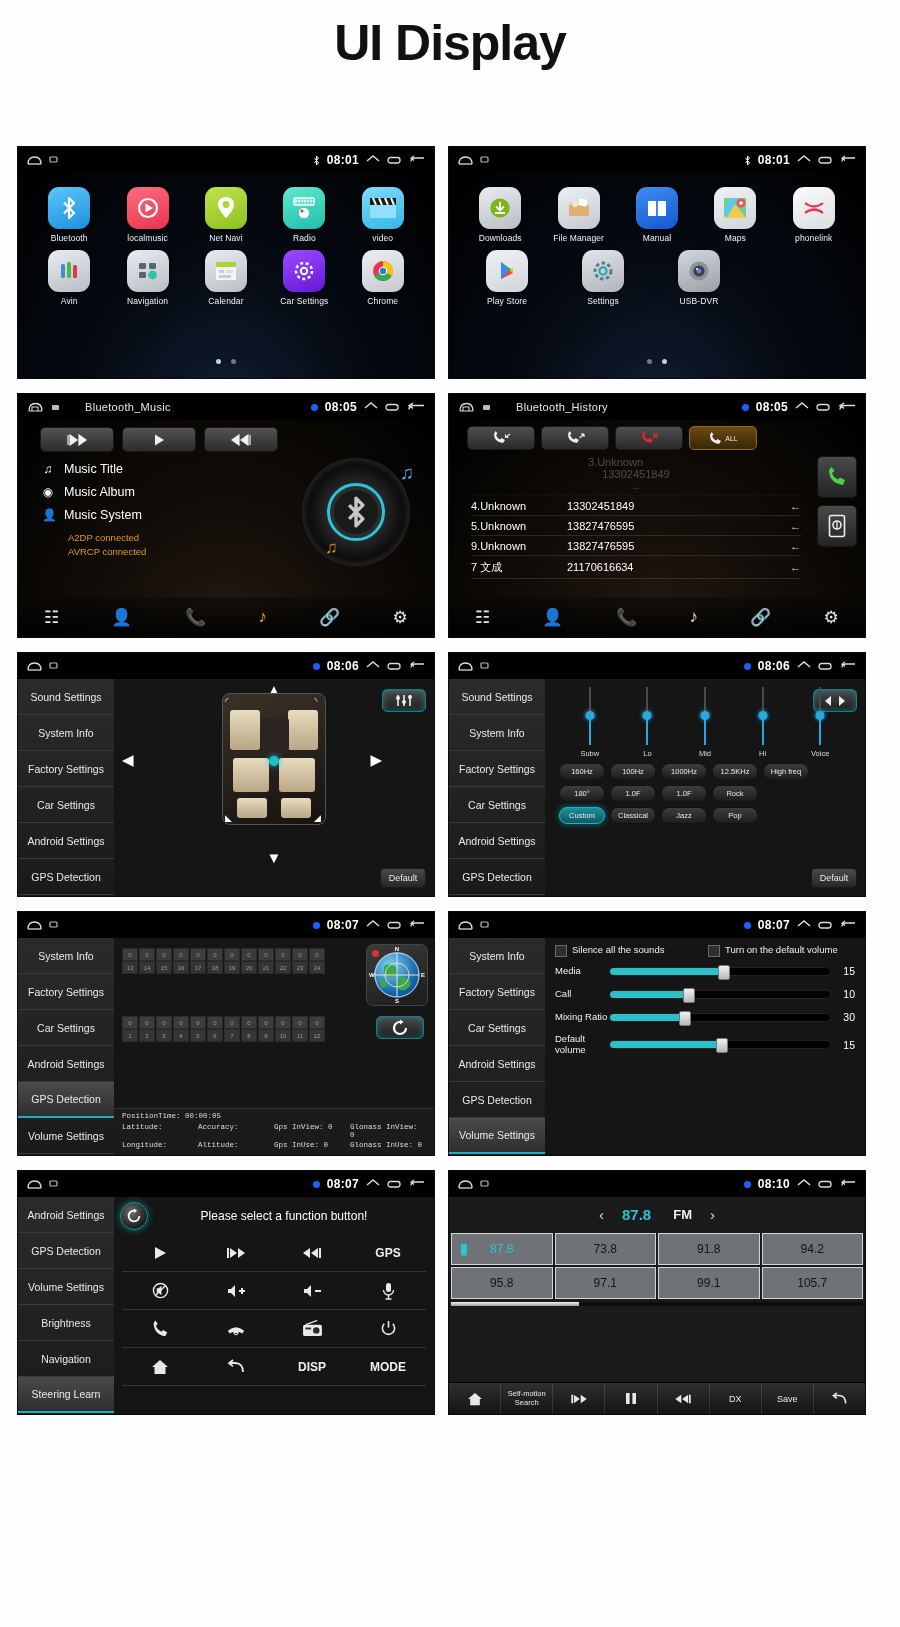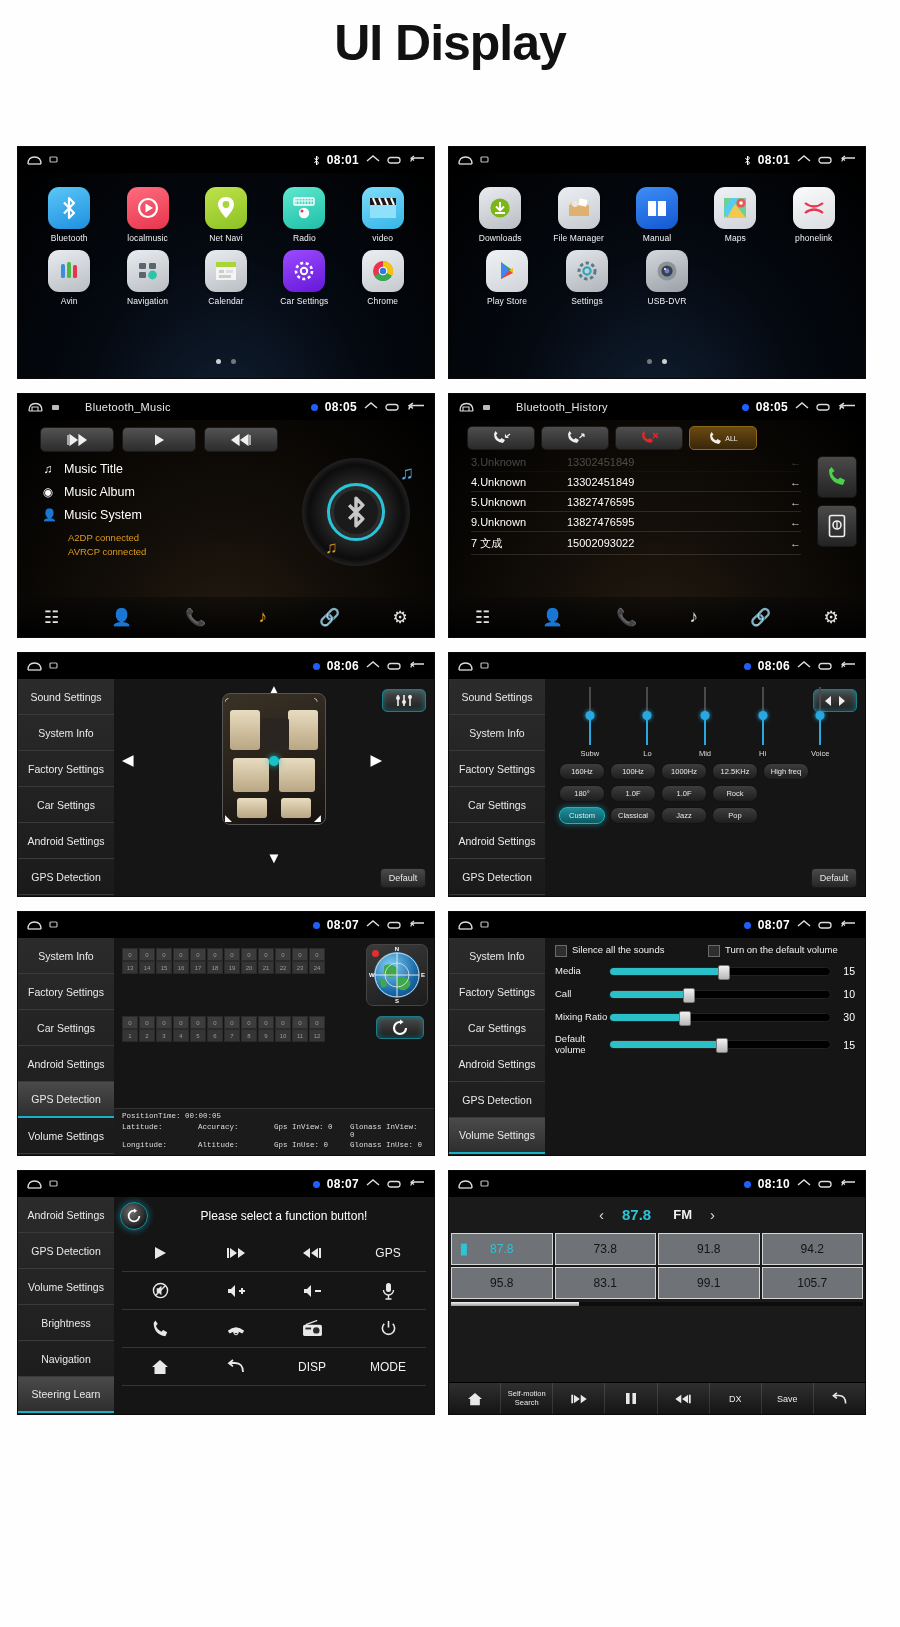--- a/index.html
+++ b/index.html
@@ -129,21 +129,21 @@
     color:#eee; font-size: 12px;
   }
   .hist-tab.sel { background: linear-gradient(180deg,#6a4a12,#3a2608); border-color:#8a6a1a; }
   .hist-tab .allmark { font-size: 7px; margin-left:1px; }
   .hist-list { padding: 2px 64px 0 22px; }
   .hist-row {
     display:flex; align-items:center;
     border-bottom: 1px solid rgba(255,255,255,.12);
     padding: 3.5px 0; color:#fff; font-size: 11px;
   }
-  .hist-row.fade { opacity:.25; }
+  .hist-row.fade { opacity:.25;flex-direction:column; }
   .hist-row .nm { width: 96px; }
   .hist-row .num { flex:1; text-align:left; }
   .hist-row .ar { color:#ddd; font-size: 11px; }
   .side-btns { position:absolute; right: 8px; top: 36px; display:flex; flex-direction:column; gap:7px; }
   .side-btn {
     width: 40px; height: 42px; border-radius: 5px;
     background: linear-gradient(180deg,#4a4a4a,#232323);
     border:1px solid #151515;
     display:flex; align-items:center; justify-content:center;
   }
@@ -274,21 +274,21 @@
     display:flex;align-items:center;justify-content:center; color:#fff; font-size:14px;
   }
   .sl-head .t { color:#fff; font-size: 12px; flex:1; text-align:center; padding-right:24px;}
   .sl-grid { padding: 4px 8px 0 8px; }
   .sl-r { display:flex; }
   .sl-c {
     flex:1; height: 38px; display:flex; align-items:center; justify-content:center;
     color:#f0f0f0; font-size: 17px;
     border-bottom: 1px solid rgba(255,255,255,.14);
   }
-  .sl-c.txt { font-size: 12px; font-weight:normal; }
+  .sl-c.txt { font-size: 12px; font-weight:bold; }
 
   
   .rad-main { height: calc(100% - 26px); background:#1a1a1a; position:relative; display:flex; flex-direction:column;}
   .rad-freq { display:flex; align-items:center; justify-content:center; gap:18px; padding: 9px 0 10px 0; }
   .rad-freq .ar { color:#ddd; font-size: 15px; }
   .rad-freq .fq { color:#2cc5d6; font-size: 15px; font-weight:bold; }
   .rad-freq .bd { color:#f0f0f0; font-size: 13px; font-weight:bold; margin-left: 4px;}
   .rad-presets { padding: 0 2px; }
   .rp-row { display:flex; gap:2px; margin-bottom: 2px; }
   .rp {
@@ -532,21 +532,21 @@
           </div>
           <div class="app">
             <div class="ic" style="background:linear-gradient(160deg,#fafbfc,#dadde1)">
               <svg width="26" height="20" viewBox="0 0 26 20">
                   <path d="M4 5 Q13 12 22 5 M4 15 Q13 8 22 15" stroke="#e8344e" stroke-width="2.2" fill="none"></path>
                 </svg>
             </div>
             <div class="lb">phonelink</div>
           </div>
         </div>
-        <div class="approw" style="justify-content:flex-start; padding-left: 10px; gap: 8px;">
+        <div class="approw" style="justify-content:flex-start; padding-left: 10px; gap: 24px;">
           <div class="app">
             <div class="ic" style="background:linear-gradient(160deg,#f0f2f5,#cfd3d8)">
               <svg width="22" height="24" viewBox="0 0 22 24">
                   <path d="M5 3 L17 11.5 L5 20 Z" fill="#34a853"></path>
                   <path d="M5 3 L13 11.5 L5 20 Z" fill="#4285f4"></path>
                   <path d="M13 11.5 L17 9 L17 14 Z" fill="#fbbc04"></path>
                   <path d="M5 20 L17 14 L13 11.5 Z" fill="#ea4335"></path>
                 </svg>
             </div>
             <div class="lb">Play Store</div>
@@ -726,21 +726,21 @@
             <div class="num">13827476595</div>
             <div class="ar">←</div>
           </div>
           <div class="hist-row">
             <div class="nm">9.Unknown</div>
             <div class="num">13827476595</div>
             <div class="ar">←</div>
           </div>
           <div class="hist-row">
             <div class="nm">7 文成</div>
-            <div class="num">15002093022</div>
+            <div class="num">21170616634</div>
             <div class="ar">←</div>
           </div>
         </div>
         <div class="side-btns">
           <div class="side-btn">
             <svg width="22" height="22" viewBox="0 0 22 22">
                 <path d="M3 4 Q3 17 17 19 L19 14 L14 11.5 L12 13.5 Q7.5 11.5 6 7 L8.5 5 L5.5 1 Z" fill="#4ad04a"></path>
               </svg>
           </div>
           <div class="side-btn">
@@ -1331,21 +1331,21 @@
               </div>
             <div class="rp">
                 <span>94.2</span>
               </div>
           </div>
           <div class="rp-row">
             <div class="rp">
                 <span>95.8</span>
               </div>
             <div class="rp">
-                <span>83.1</span>
+                <span>97.1</span>
               </div>
             <div class="rp">
                 <span>99.1</span>
               </div>
             <div class="rp">
                 <span>105.7</span>
               </div>
           </div>
         </div>
         <div class="rad-prog">

